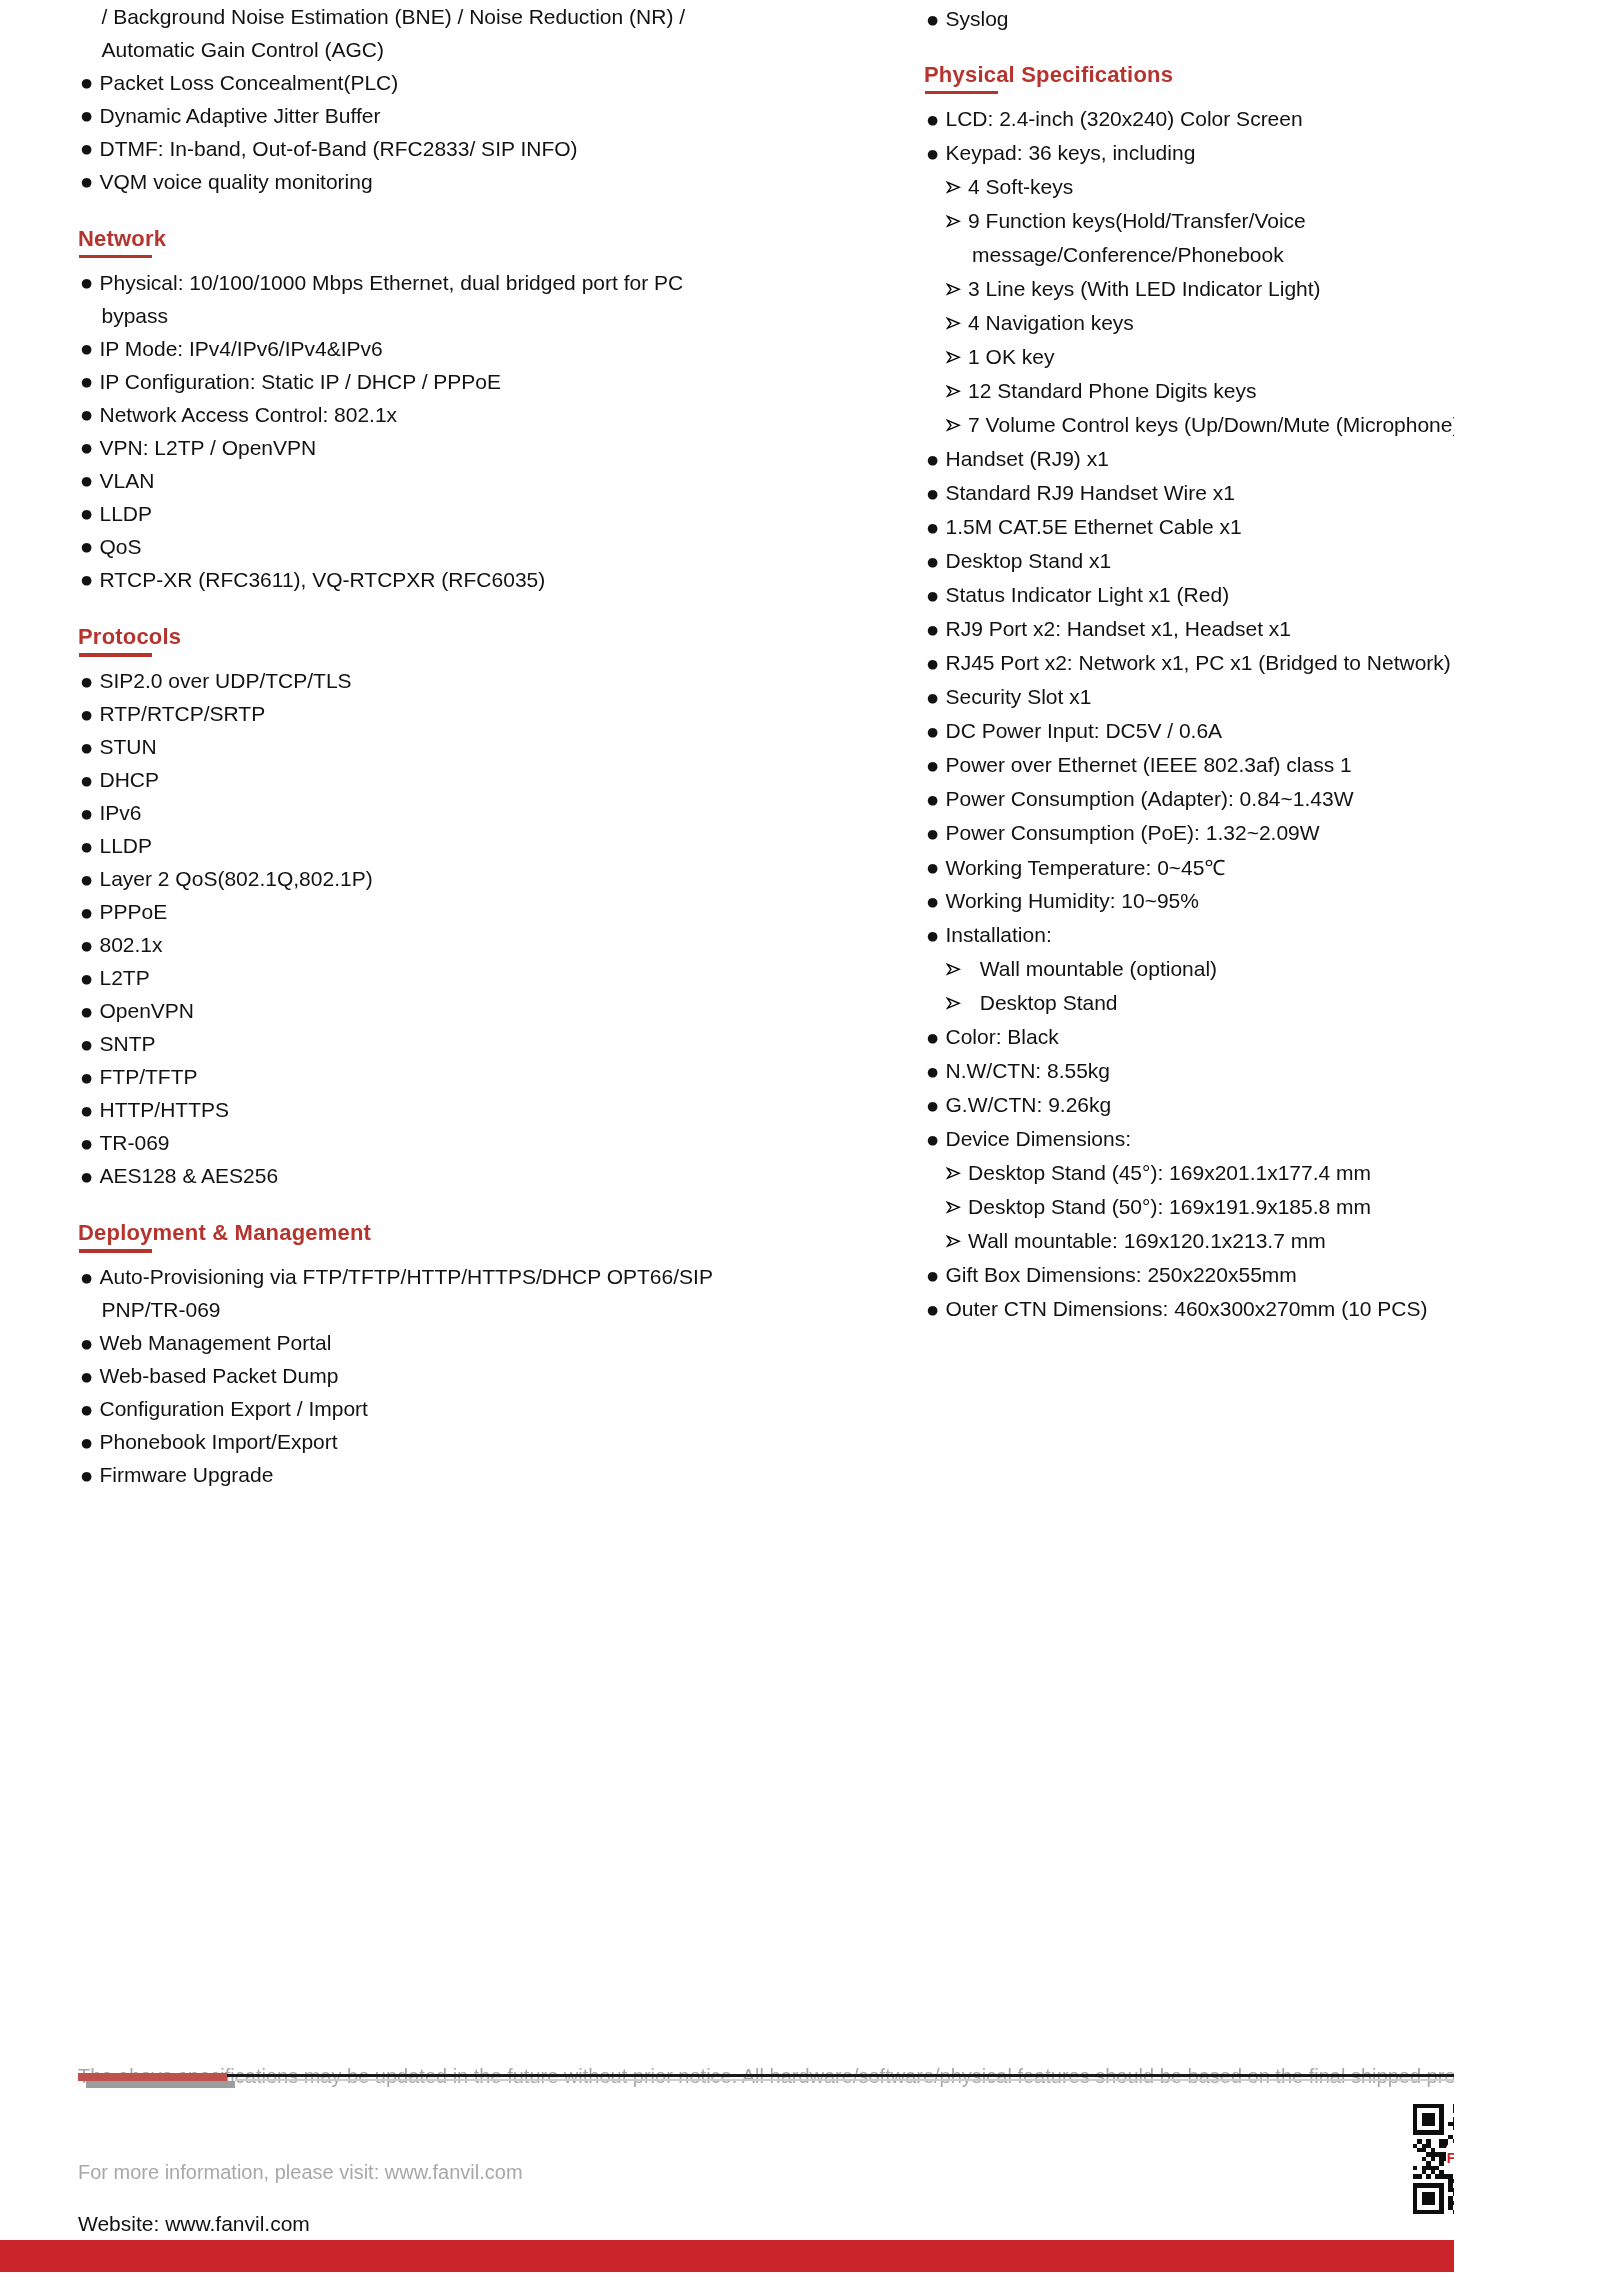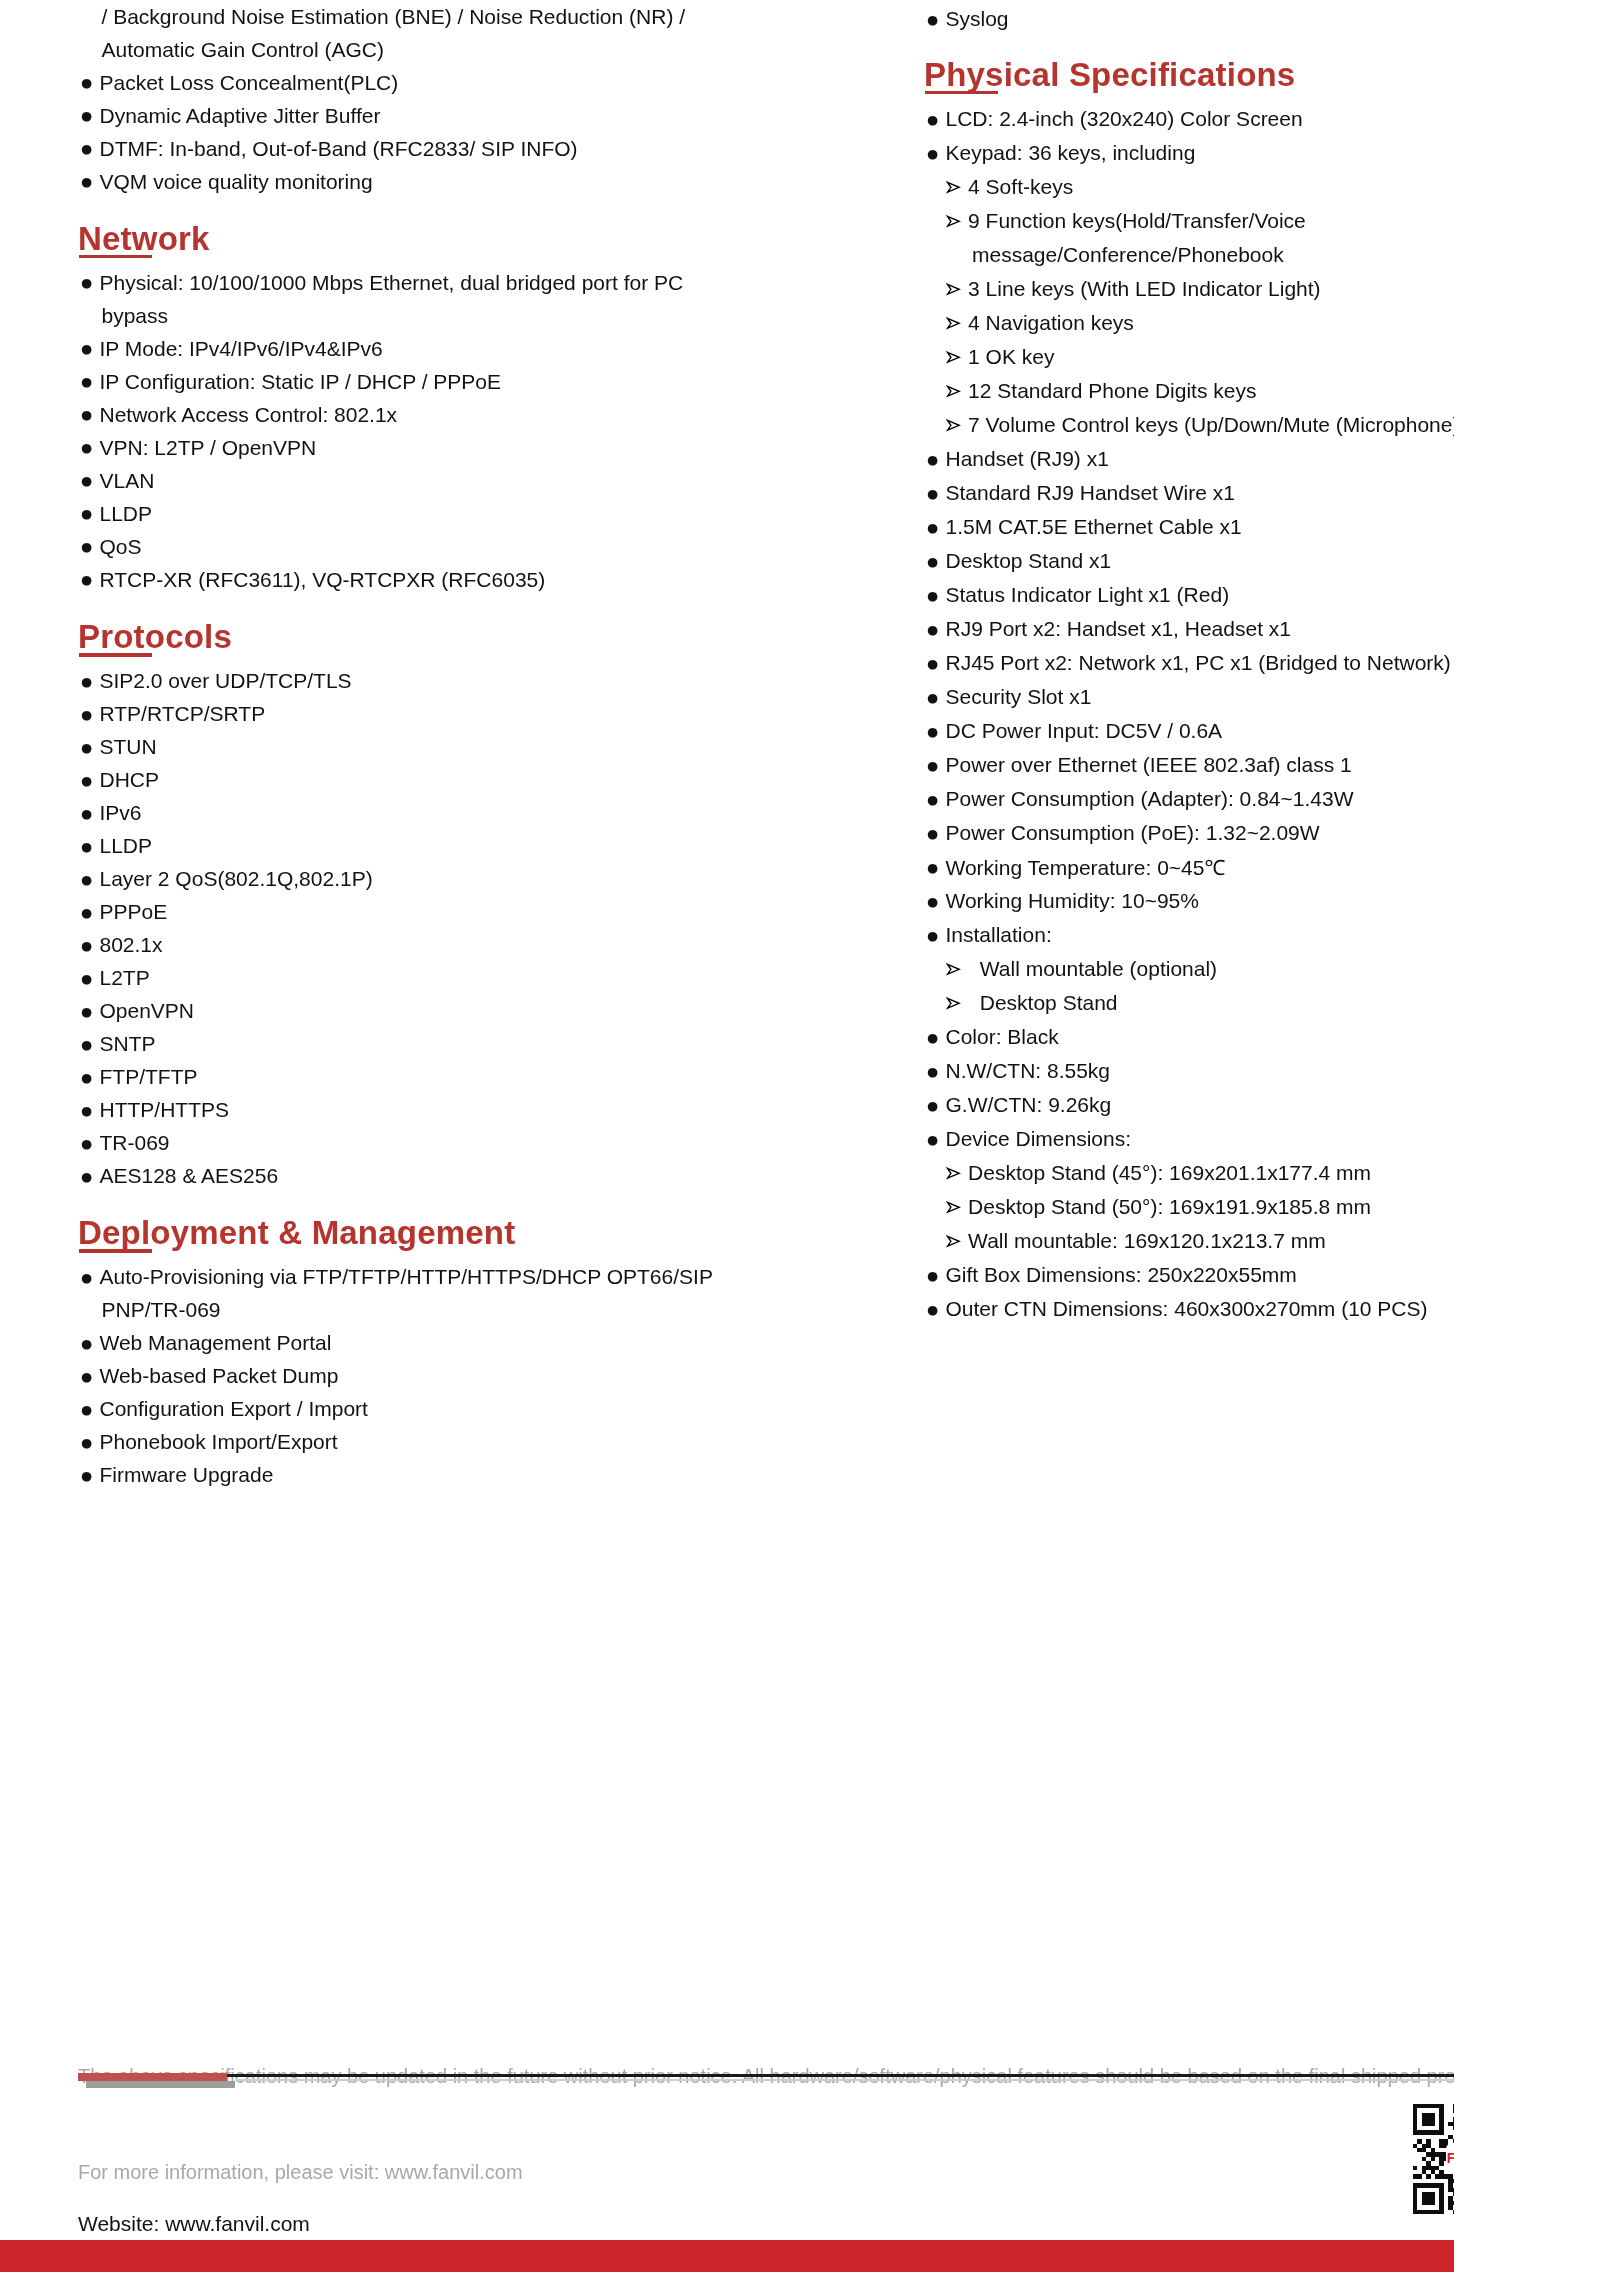--- a/index.html
+++ b/index.html
@@ -1,21 +1,21 @@
 <!DOCTYPE html>
 <html><head>
 <meta charset="utf-8">
 <style>
   html,body{margin:0;padding:0;background:#fff;}
   .page{position:relative;width:1454px;height:2293px;background:#fff;overflow:hidden;
         font-family:"Liberation Sans",sans-serif;color:#121212;}
   .col{position:absolute;top:0;}
   .col-left{left:78px;width:652px;}
   .col-right{left:924px;top:2px;width:691px;}
-  .sec-heading{font-size:33px;font-weight:bold;color:#b5342e;line-height:33px;
+  .sec-heading{font-size:22px;font-weight:bold;color:#b5342e;line-height:33px;
         margin:23.5px 0 11.8px 0;position:relative;letter-spacing:0.2px;}
   .col-right .sec-heading{margin-top:21.6px;}
   .sec-heading::after{content:"";position:absolute;left:1px;bottom:-3.9px;width:73px;height:3.9px;background:#b5342e;}
   .item{display:flex;align-items:center;white-space:pre;font-size:21px;}
   .col-left .item{height:33px;}
   .col-right .item{height:34px;}
   .mk{flex:0 0 auto;display:flex;align-items:center;}
   .m-b{width:18.6px;padding-left:2.9px;font-size:12.7px;font-family:"DejaVu Sans",sans-serif;}
   .m-a{width:22.5px;margin-left:21.6px;}
   .m-wb{width:23.5px;}

